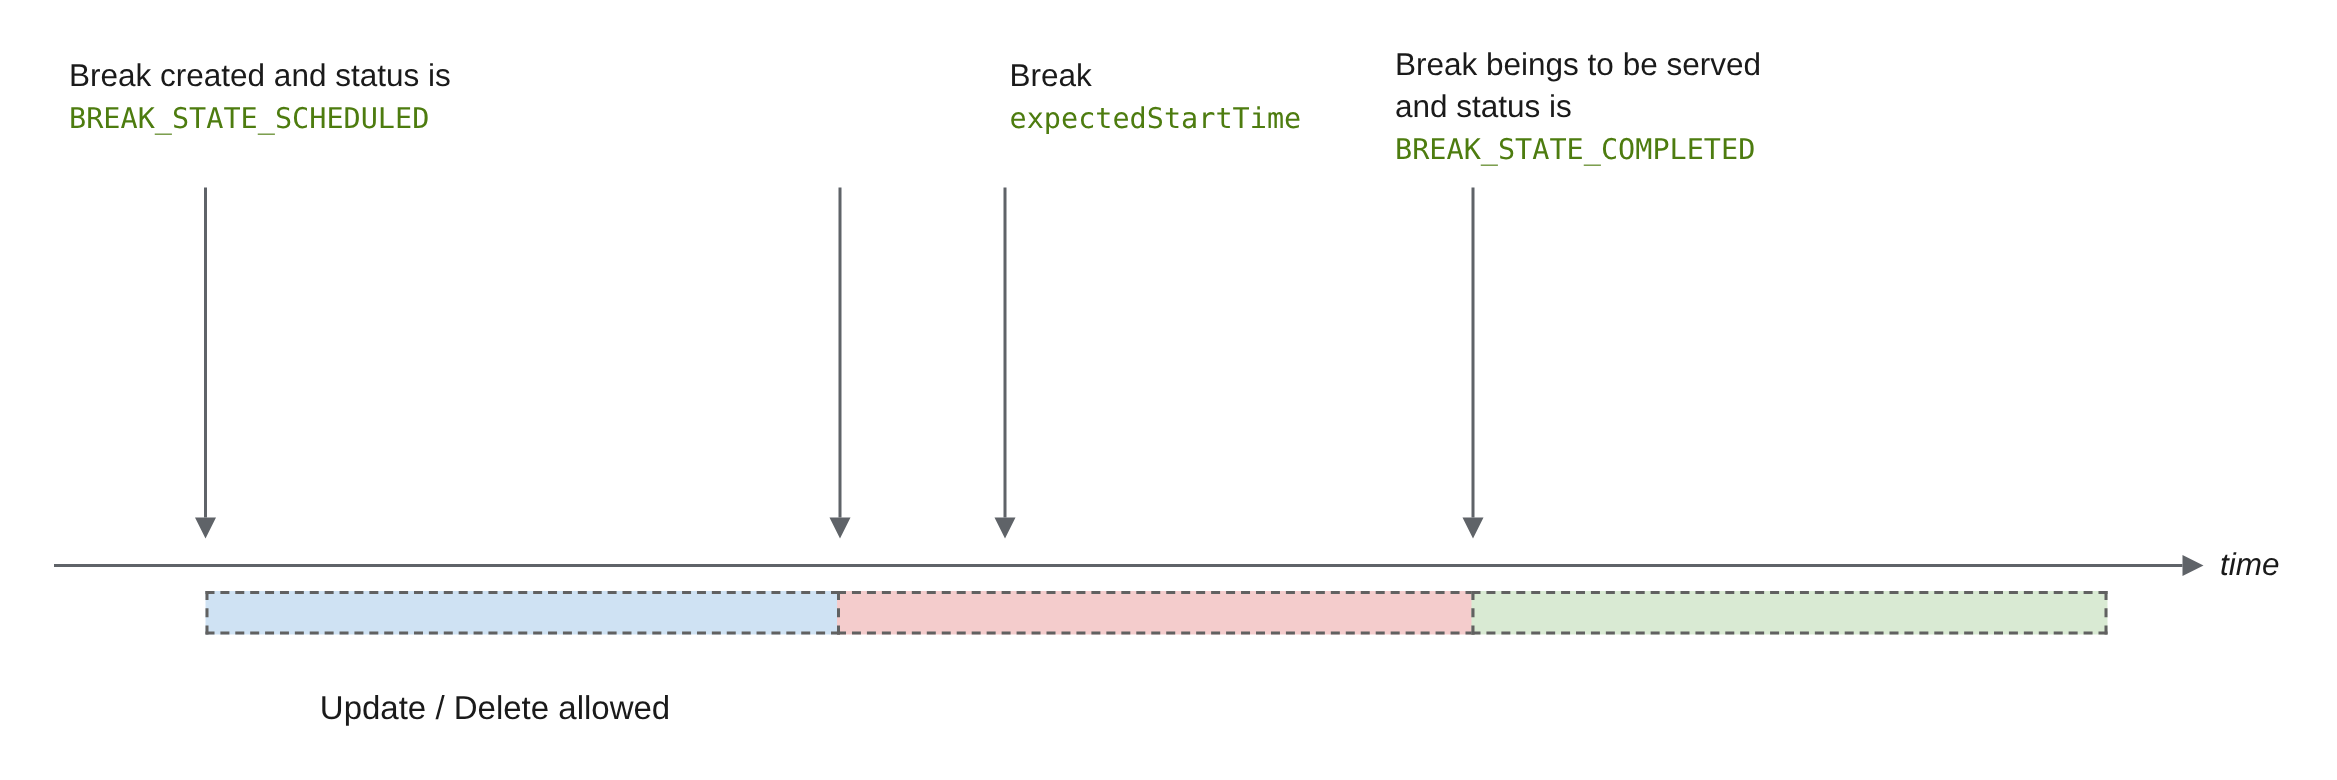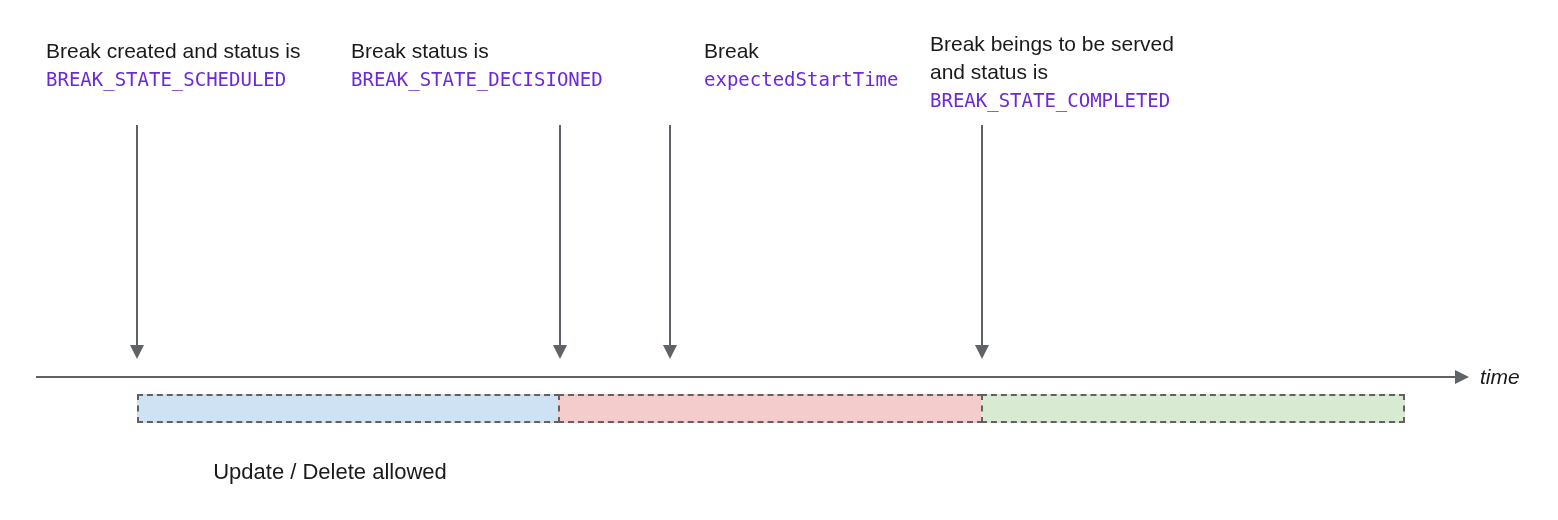--- a/index.html
+++ b/index.html
@@ -24,21 +24,21 @@
   .sans-line {
     font-family: "Liberation Sans", sans-serif;
     font-size: 21px;
     line-height: 28px;
     color: #1a1a1a;
   }
   .mono-line {
     font-family: "DejaVu Sans Mono", "Liberation Mono", monospace;
     font-size: 19px;
     line-height: 28px;
-    color: #6d28d9;
+    color: #4d7c0f;
   }
   
   .down-arrow {
     position: absolute;
     top: 125px;
     width: 0;
   }
   .down-arrow .shaft {
     position: absolute;
     left: -1px;
@@ -111,26 +111,22 @@
 </head>
 <body>
 
 <div class="canvas">
 
   <div class="annotation" style="left:26px; top:37px;margin-left:20px;">
     <div class="sans-line">Break created and status is</div>
     <div class="mono-line">BREAK_STATE_SCHEDULED</div>
   </div>
 
-  <div class="annotation" style="left:351px; top:37px;">
-    <div class="sans-line">Break status is</div>
-    <div class="mono-line">BREAK_STATE_DECISIONED</div>
-  </div>
 
-  <div class="annotation" style="left:673px; top:37px;margin-left:31px;">
+  <div class="annotation" style="left:673px; top:37px;">
     <div class="sans-line">Break</div>
     <div class="mono-line">expectedStartTime</div>
   </div>
 
   <div class="annotation" style="left:930px; top:30px;">
     <div class="sans-line">Break beings to be served</div>
     <div class="sans-line">and status is</div>
     <div class="mono-line">BREAK_STATE_COMPLETED</div>
   </div>
 

